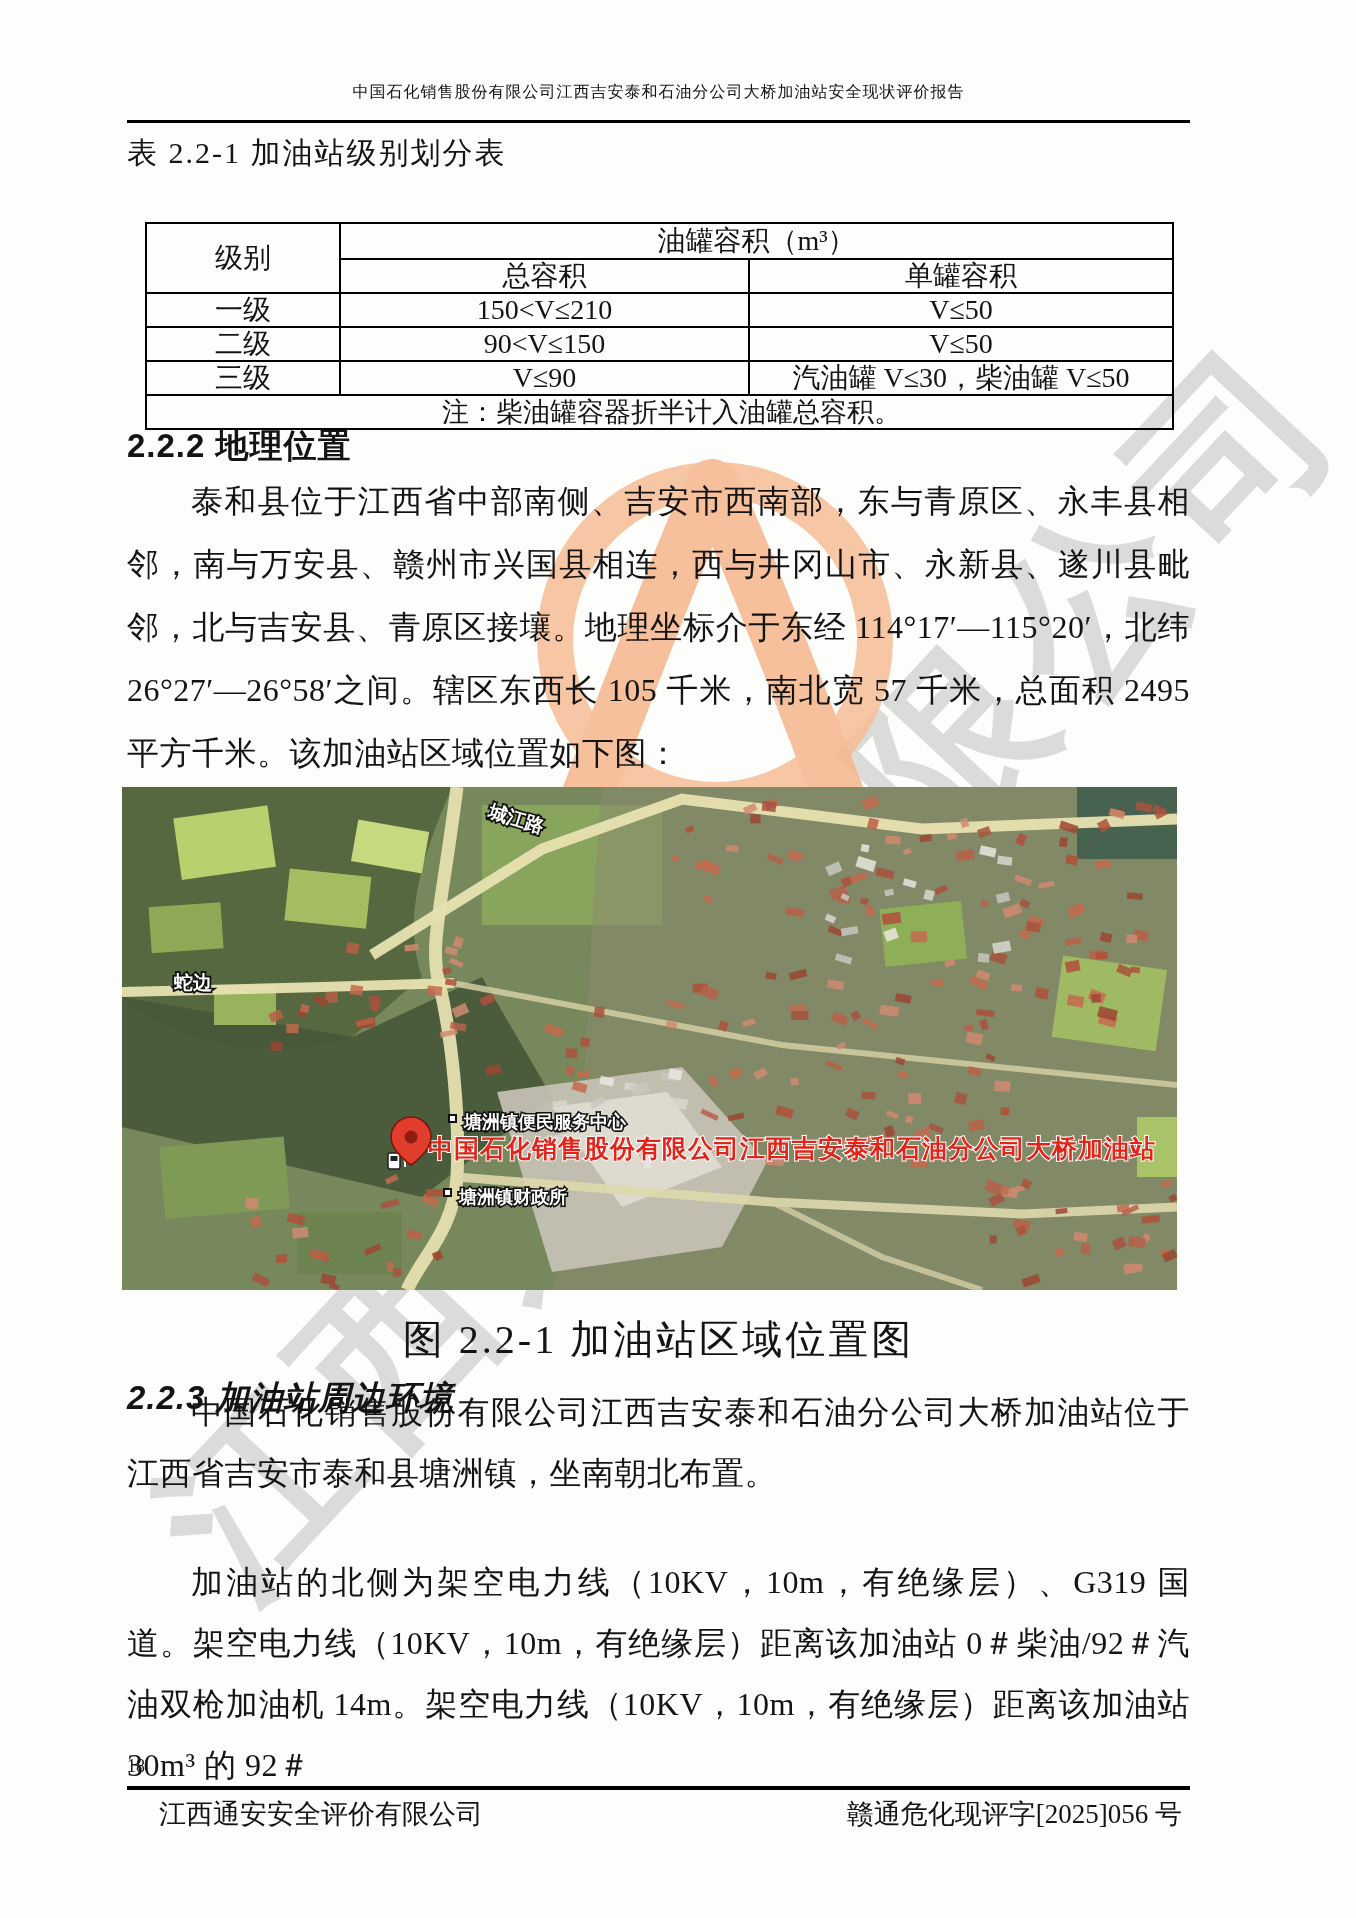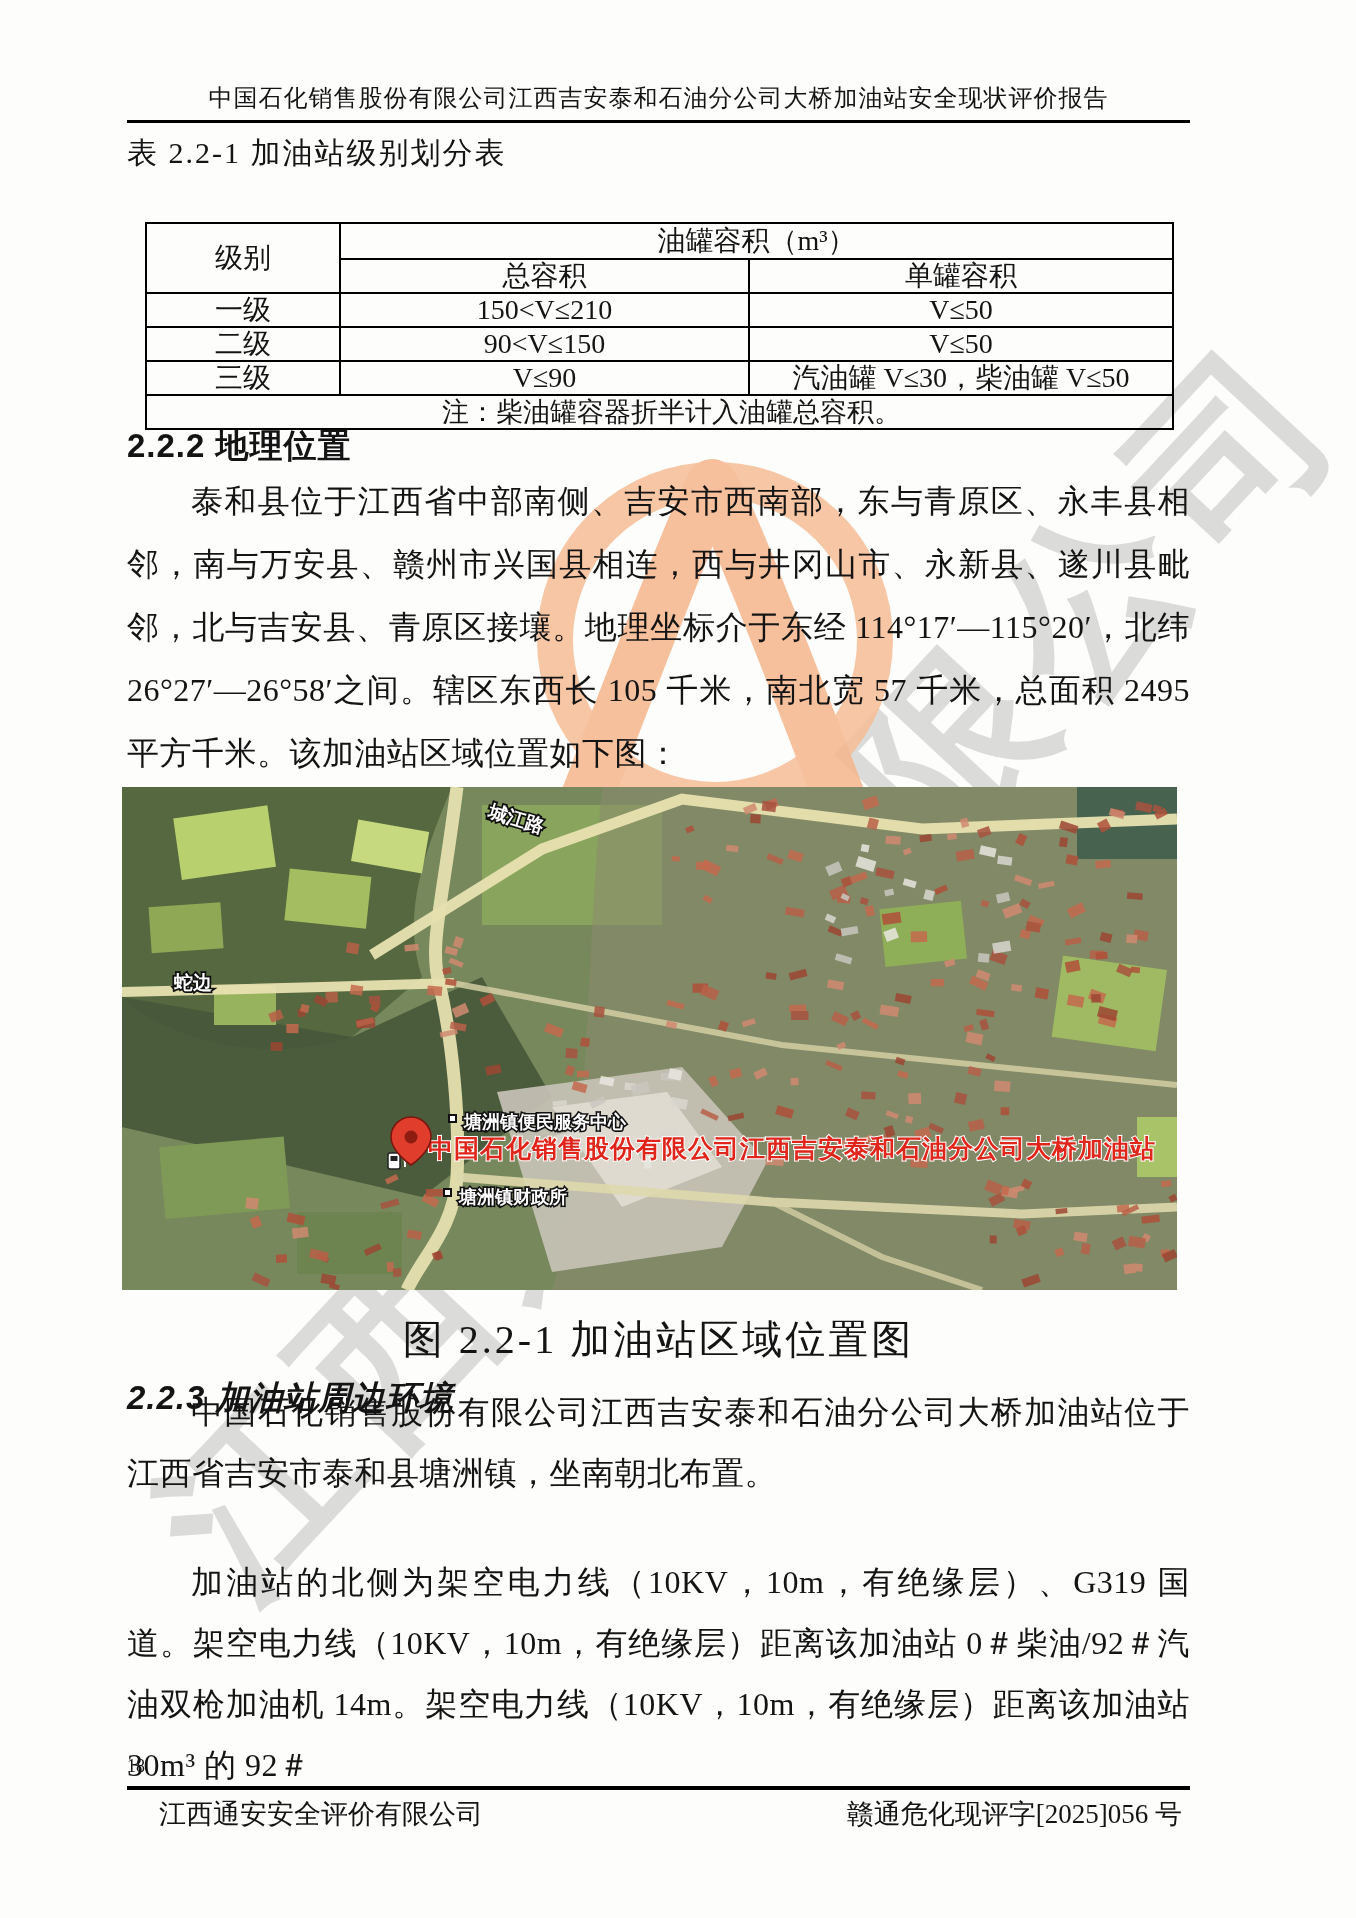--- a/index.html
+++ b/index.html
@@ -17,21 +17,21 @@
     transform:rotate(-47deg);white-space:nowrap;z-index:1;text-align:center;
   }
   .wm-logo{left:450px;top:430px;z-index:1;opacity:.85;}
   .wm-red{
     left:408px;top:1256px;font-family:"Liberation Sans","DejaVu Sans",sans-serif;
     font-weight:bold;font-size:166px;letter-spacing:20px;line-height:1;
     color:rgba(236,106,96,.50);z-index:1;white-space:nowrap;
   }
   
   .content{left:127px;top:0;width:1063px;z-index:3;}
-  .header-title{top:82px;width:100%;text-align:center;font-size:24px;letter-spacing:1px;}
+  .header-title{top:82px;width:100%;text-align:center;font-size:16px;letter-spacing:1px;}
   .header-rule{top:120px;left:0;width:1063px;height:3px;background:#000;}
   .table-title{top:133px;width:100%;text-align:left;font-size:30px;letter-spacing:2px;}
   .class-table{
     top:222px;left:18px;width:1027px;border-collapse:collapse;
     font-size:28px;table-layout:fixed;
   }
   .class-table td{border:2px solid #000;text-align:center;padding:0;height:32px;line-height:32px;}
   .class-table .r1 td{height:34px;}
   .class-table .note td{height:30px;font-size:27px;padding-left:24px;}
   .sec-heading{

